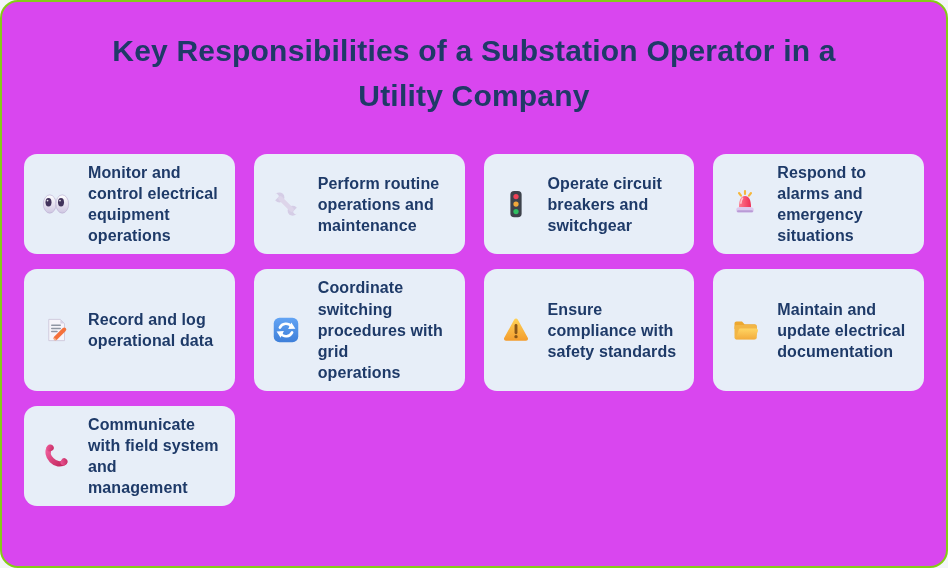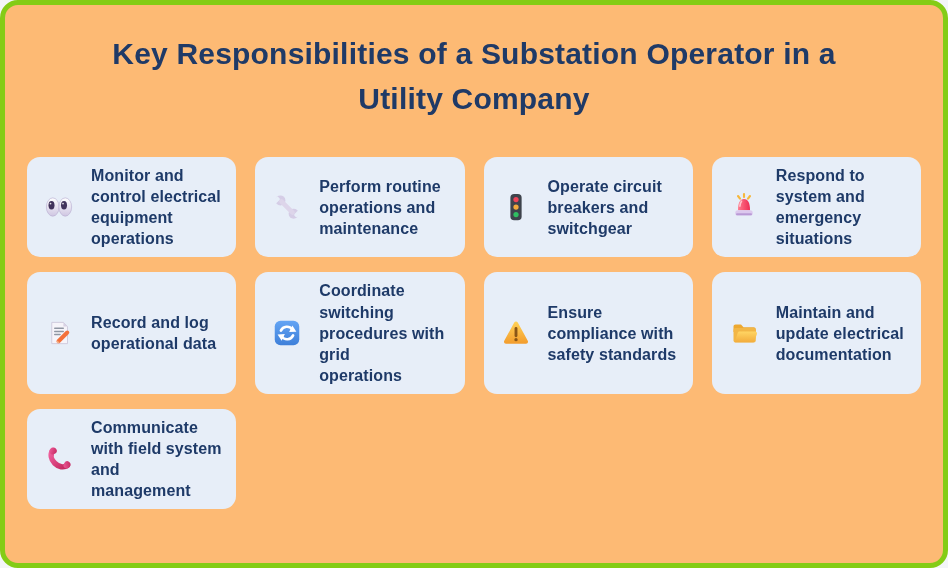--- a/index.html
+++ b/index.html
@@ -3,22 +3,22 @@
 <meta charset="utf-8">
 <style>
   html,body{margin:0;padding:0;}
   body{
     width:948px;height:568px;position:relative;
     background:#f3f5f8;
     font-family:"Liberation Sans",sans-serif;
   }
   .page{
     position:absolute;inset:0;box-sizing:border-box;
-    background:#fdba74;
-    border:5px solid #84cc16;
+    background:#d946ef;
+    border:2px solid #84cc16;
     border-radius:18px;
     overflow:hidden;
   }
   .title{
     margin:26px 28px 0;
     text-align:center;
     font-size:30px;
     line-height:1.5;
     font-weight:bold;
     color:#1f3a67;
@@ -116,21 +116,21 @@
             <path d="M12 1.6 V4"></path>
               <path d="M7.2 3.2 8.8 5.3"></path>
               <path d="M16.8 3.2 15.2 5.3"></path>
           </g>
           <path d="M12 5.6 C8.7 5.6 7.2 9 7.2 14.6 h9.6 C16.8 9 15.3 5.6 12 5.6 Z" fill="url(#g4)"></path>
           <path d="M10 7.4 c-.8 1-1.2 2.4-1.3 3.9" stroke="#ffc3cd" stroke-width="1.3" stroke-linecap="round" fill="none"></path>
           <rect x="5" y="14.6" width="14" height="4.2" rx="2.1" fill="#dcc8ee"></rect>
           <rect x="5.6" y="16.9" width="12.8" height="1.6" rx="0.8" fill="#b99ad6"></rect>
         </svg>
       </span>
-      <span class="label">Respond to system and emergency situations</span>
+      <span class="label">Respond to alarms and emergency situations</span>
     </div>
 
     <div class="card">
       <span class="icon">
         <svg viewBox="0 0 24 24">
           <path d="M6.2 3.5 h9.3 l3.3 3.3 V20.5 H6.2 Z" fill="#f6f4fa" stroke="#cdc7da" stroke-width="0.7"></path>
           <path d="M15.5 3.5 l3.3 3.3 h-3.3 Z" fill="#d8d2e4"></path>
           <g stroke="#8f96a3" stroke-width="1.2" stroke-linecap="round">
             <path d="M8.6 8.2 h6.8"></path>
               <path d="M8.6 10.7 h6.8"></path>

